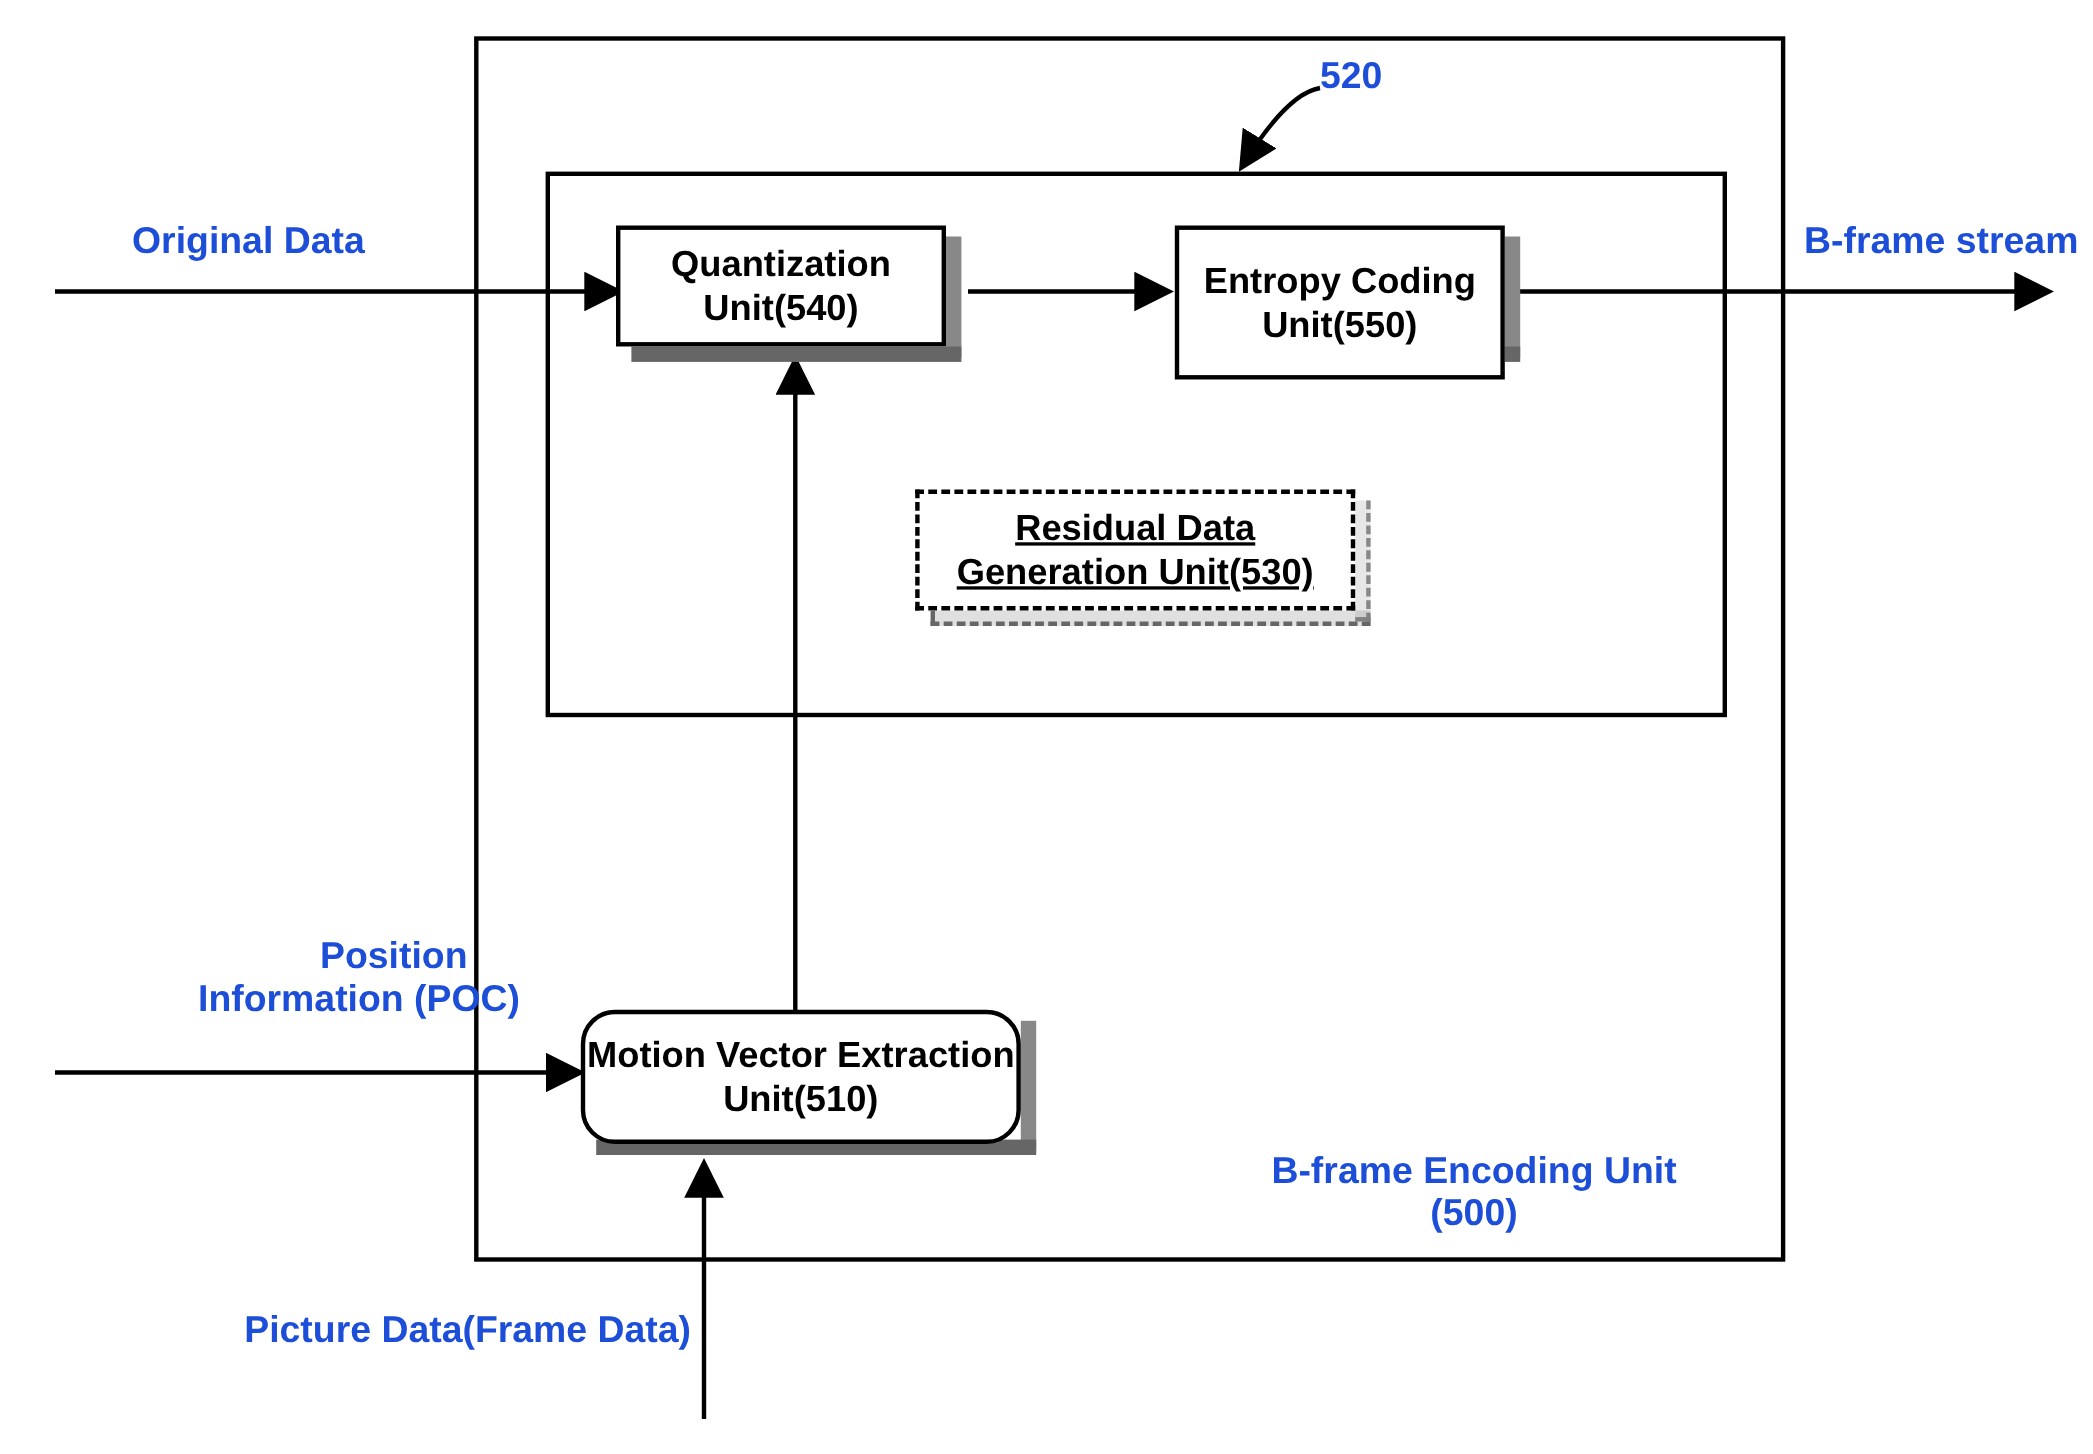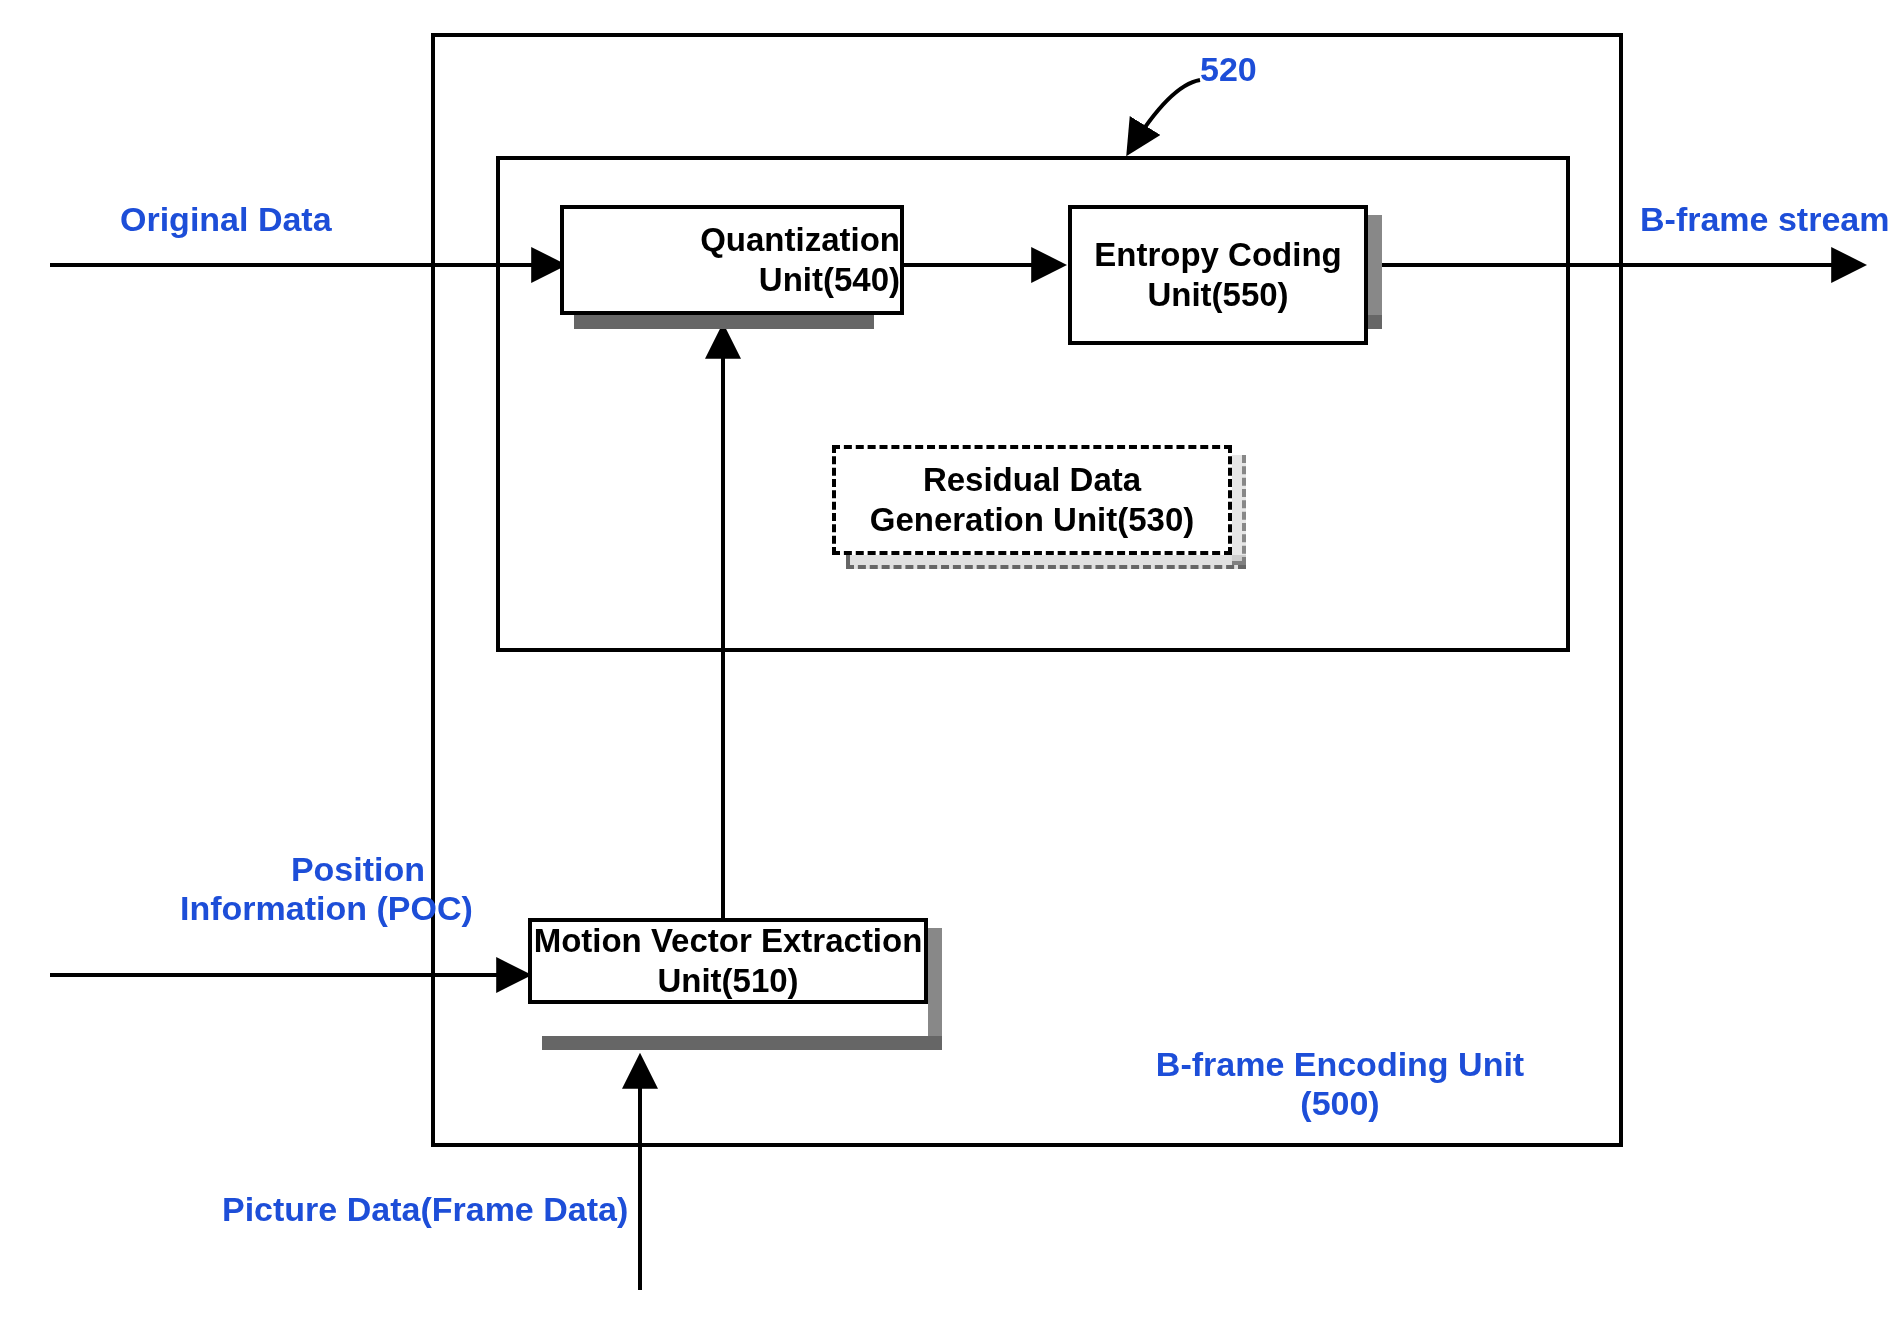--- a/index.html
+++ b/index.html
@@ -94,46 +94,46 @@
   <div class="label" style="left:1200px; top:50px;">520</div>
   <div class="label" style="left:180px; top:850px; text-align:right; width:245px;">Position
 Information (POC)</div>
   <div class="label" style="left:222px; top:1190px;">Picture Data(Frame Data)</div>
   <div class="label" style="left:1125px; top:1045px; text-align:center; width:430px;">B-frame Encoding Unit
 (500)</div>
 
   <div class="box3d" style="left:560px; top:205px;">
     <div class="side" style="left:300px; top:10px; width:14px; height:110px;"></div>
     <div class="bottom" style="left:14px; top:110px; width:300px; height:14px;"></div>
-    <div class="top" style="left:0; top:0; width:344px; height:110px;text-align:right;">
+    <div class="top" style="left:0; top:0; width:300px; height:110px;">
       <span>Quantization
 Unit(540)</span>
     </div>
   </div>
 
   <div class="box3d" style="left:1068px; top:205px;">
     <div class="side" style="left:300px; top:10px; width:14px; height:110px;"></div>
     <div class="bottom" style="left:14px; top:110px; width:300px; height:14px;"></div>
     <div class="top" style="left:0; top:0; width:300px; height:140px;">
       <span>Entropy Coding
 Unit(550)</span>
     </div>
   </div>
 
   <div class="box3d box3d-dashed" style="left:832px; top:445px;">
-    <div class="top" style="left:0; top:0; width:400px; height:110px; border-style:dashed;">
+    <div class="top" style="left:0; top:0; width:400px; height:110px; border-style:dashed;text-decoration:underline;">
       <span>Residual Data
 Generation Unit(530)</span>
     </div>
     <div style="position:absolute; left:400px; top:10px; width:14px; height:110px; border:4px dashed #888; border-left:none; border-top:none; background:rgba(136,136,136,0.2);"></div>
     <div style="position:absolute; left:14px; top:110px; width:400px; height:14px; border:4px dashed #666; border-top:none; border-right:none; background:rgba(102,102,102,0.2);"></div>
   </div>
 
   <div class="box3d" style="left:528px; top:918px;">
     <div class="side" style="left:400px; top:10px; width:14px; height:118px;"></div>
     <div class="bottom" style="left:14px; top:118px; width:400px; height:14px;"></div>
-    <div class="top" style="left:0; top:0; width:400px; height:86px;">
+    <div class="top" style="left:0; top:0; width:400px; height:122px;border-radius:31px;">
       <span>Motion Vector
 Extraction Unit(510)</span>
     </div>
   </div>
 
 </div>
 
 </body></html>

